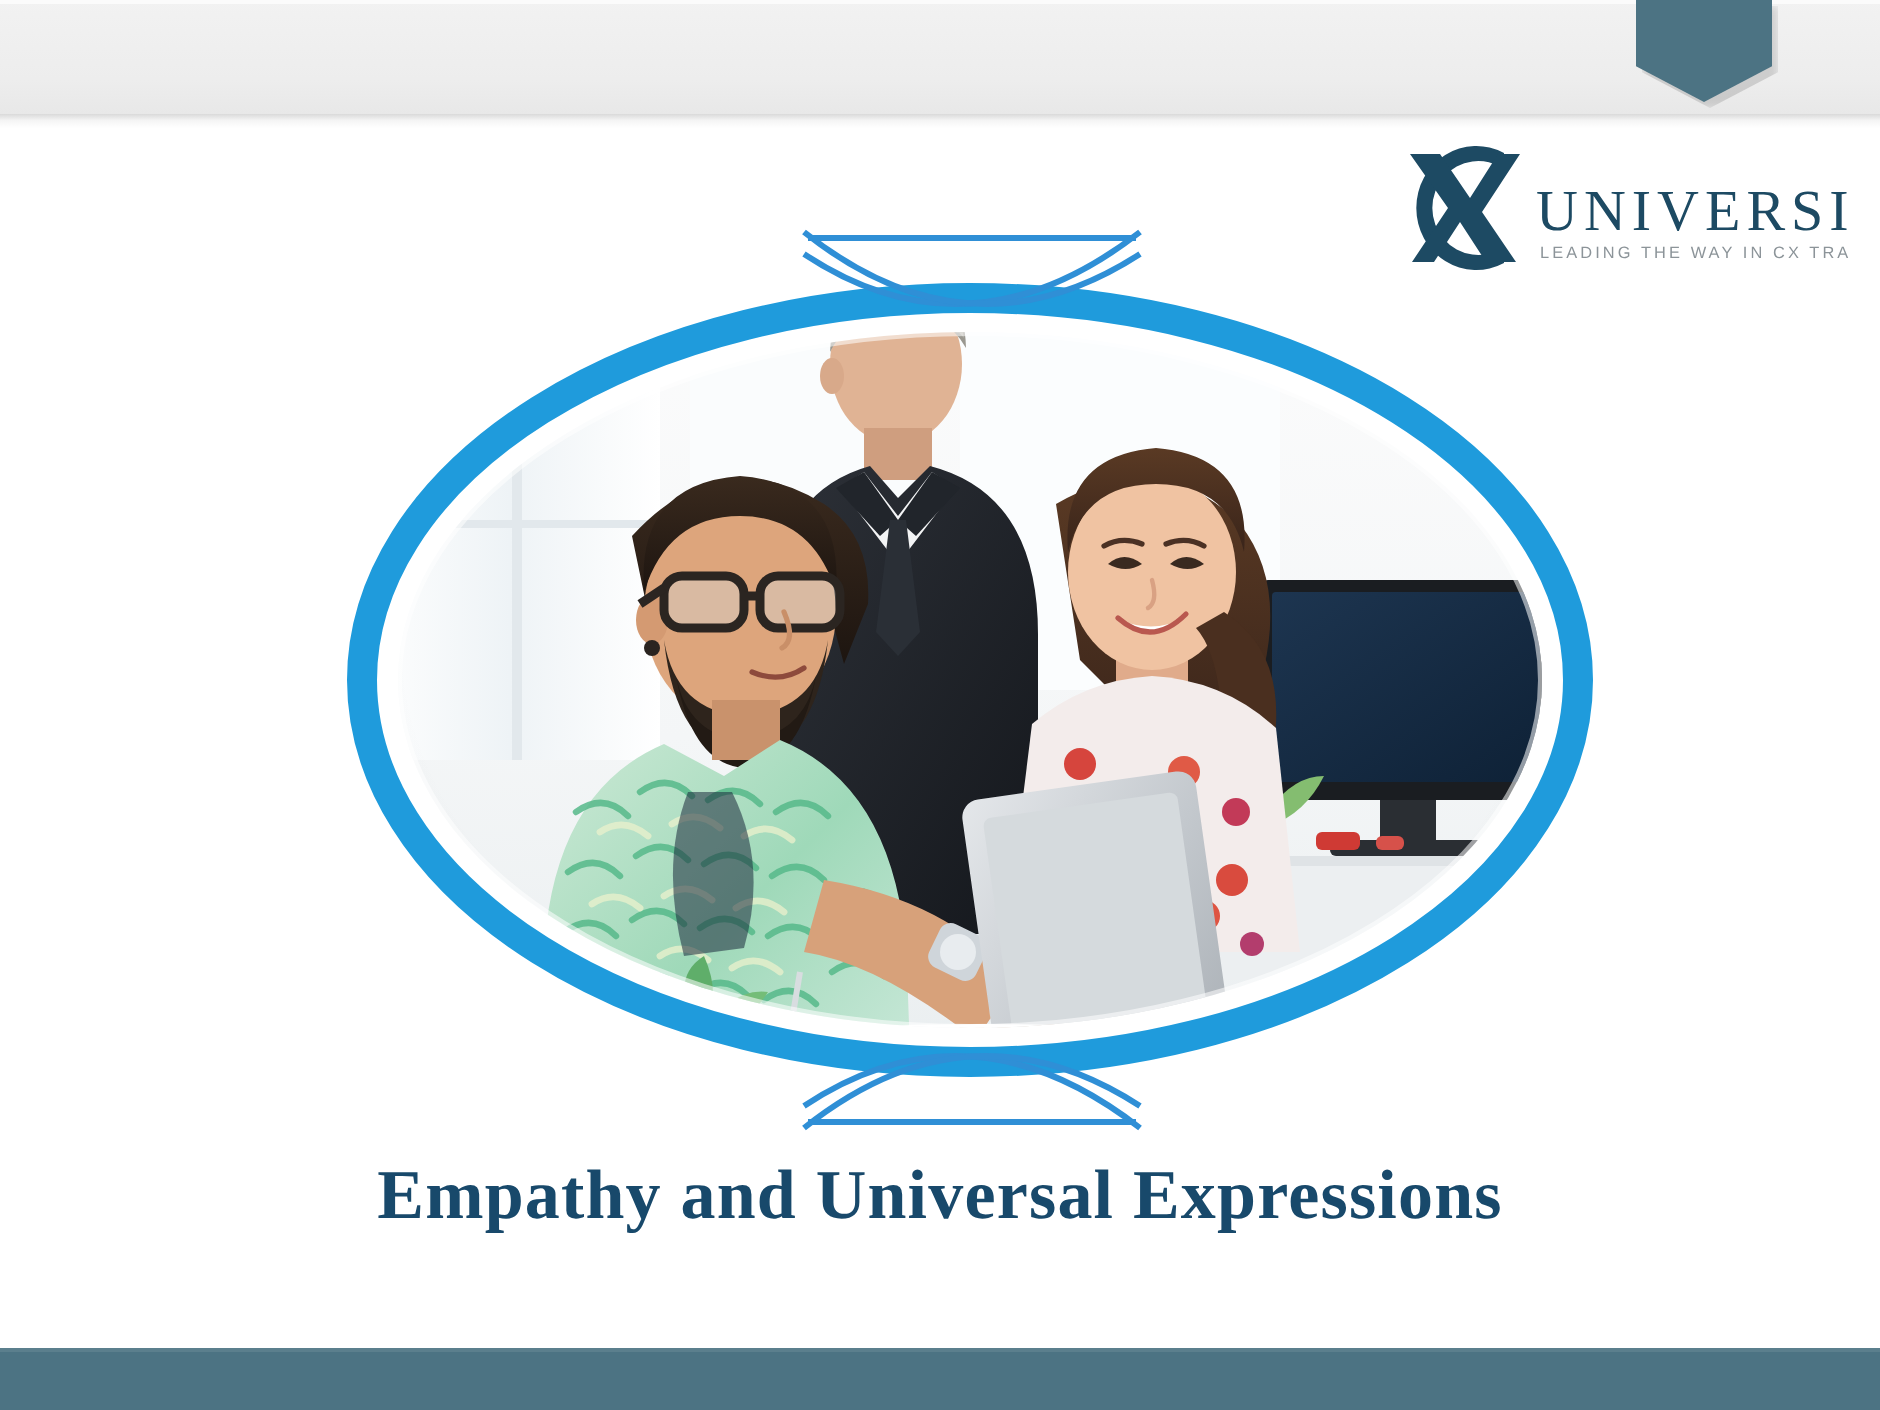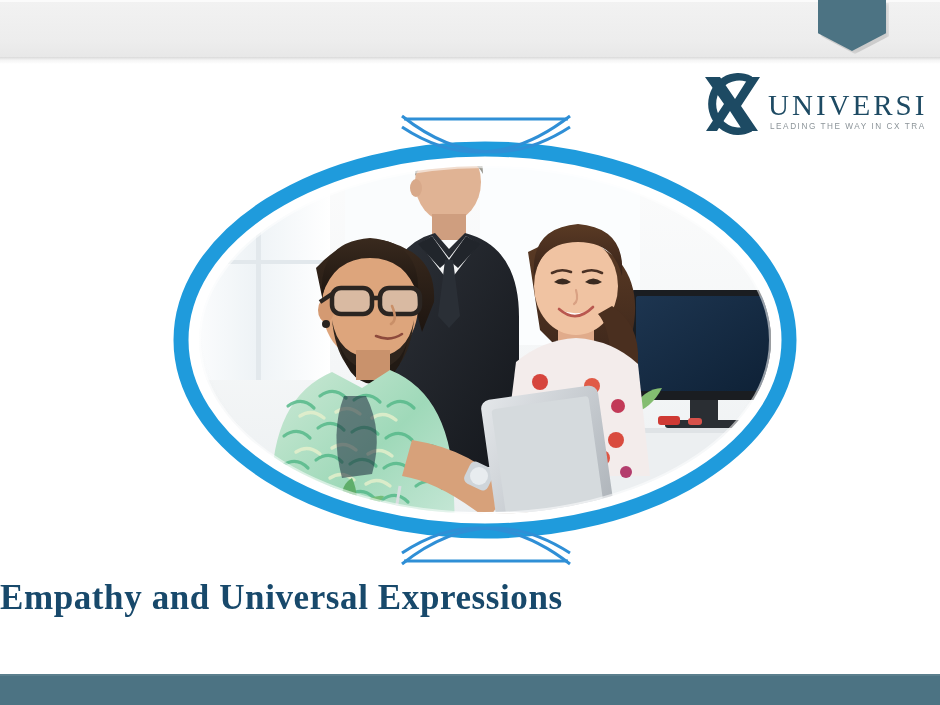--- a/index.html
+++ b/index.html
@@ -87,20 +87,21 @@
     height: 470px;
   }
   .oval-wrap svg { display: block; }
 
   
   .slide-title {
     position: absolute;
     left: 0;
     top: 575px;
     width: 940px;
+    text-align: center;
     font-family: "Liberation Serif", "DejaVu Serif", serif;
     font-weight: bold;
     font-size: 35px;
     letter-spacing: 0.6px;
     color: #18496b;
     line-height: 46px;
     white-space: nowrap;
   }
 
   

